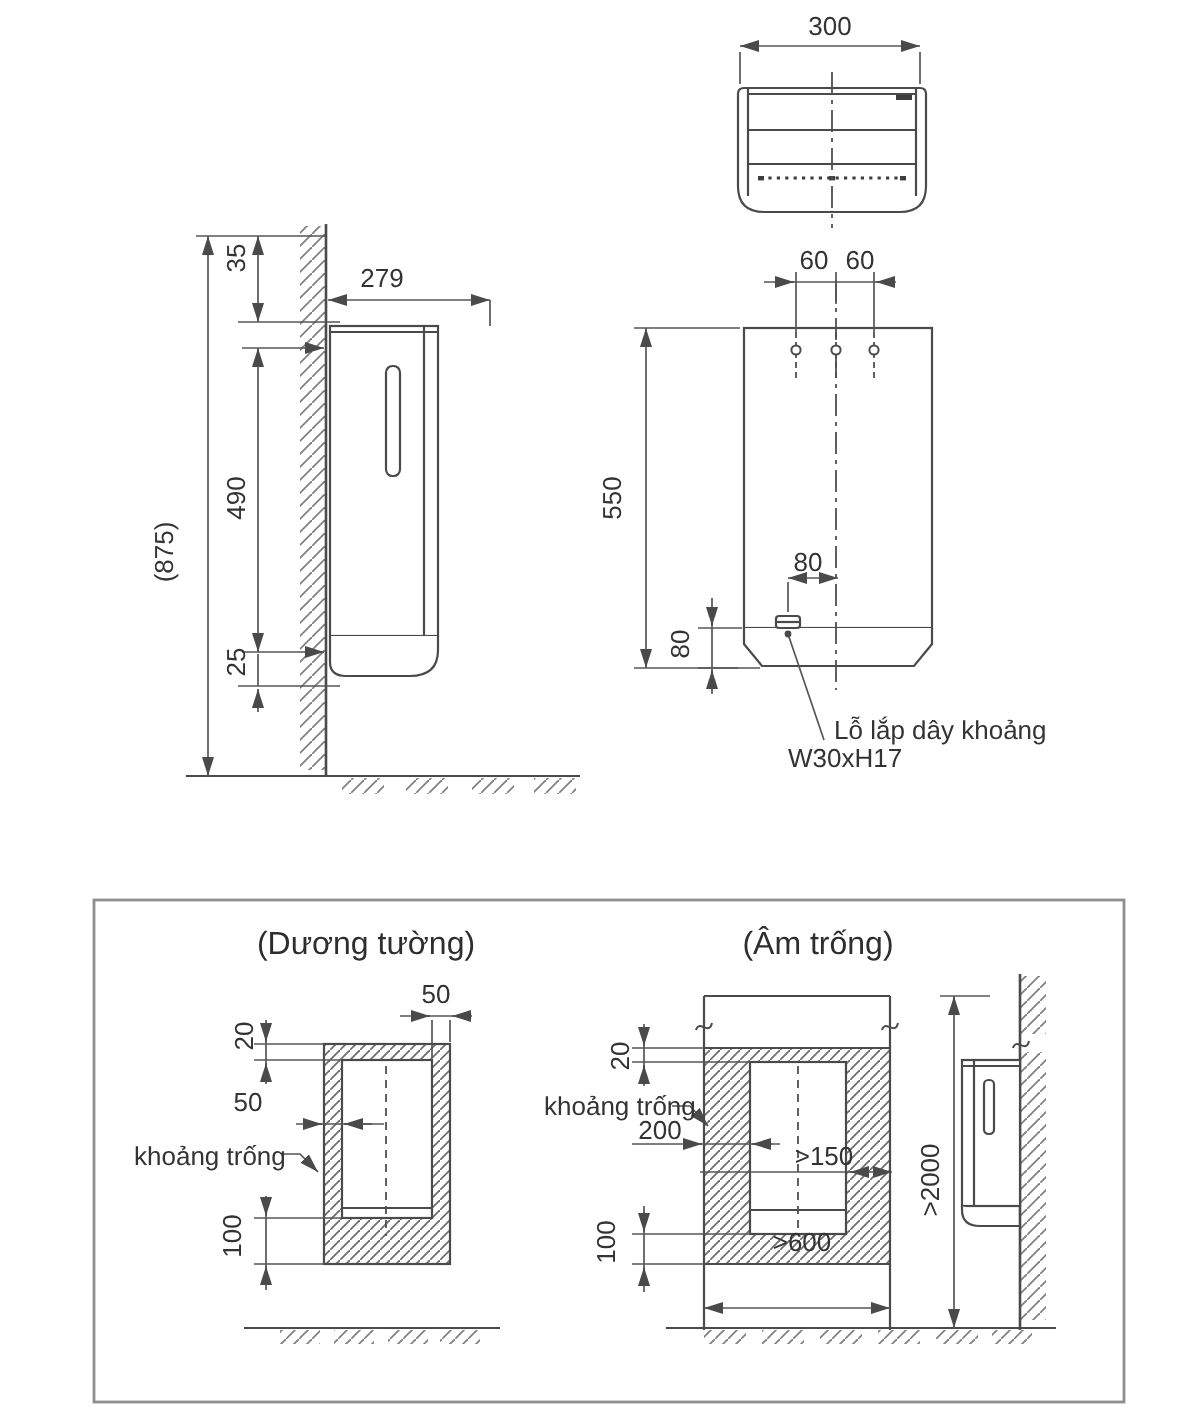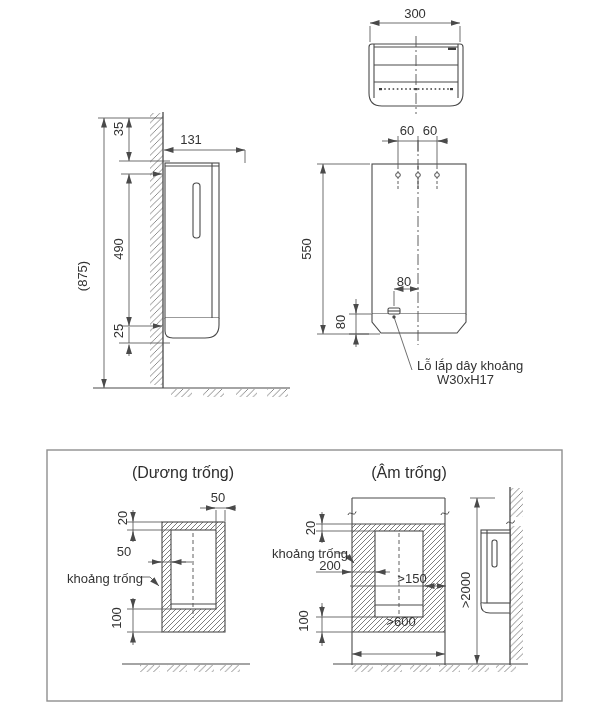--- a/index.html
+++ b/index.html
@@ -213,29 +213,29 @@
 
 
   <div class="lbl" style="left:415px;top:13px">300</div>
 
   <div class="lbl" style="left:407px;top:130px">60</div>
   <div class="lbl" style="left:430px;top:130px">60</div>
   <div class="lbl rot" style="left:306px;top:249px">550</div>
   <div class="lbl" style="left:404px;top:281px">80</div>
   <div class="lbl rot" style="left:340px;top:322px">80</div>
   <div class="lbl anchorL" style="left:417px;top:365px">Lỗ lắp dây khoảng</div>
-  <div class="lbl anchorL" style="left:437px;top:379px">W30xH17</div>
+  <div class="lbl anchorL" style="left:394px;top:379px">W30xH17</div>
 
   <div class="lbl rot" style="left:118px;top:129px">35</div>
-  <div class="lbl" style="left:191px;top:139px">131</div>
+  <div class="lbl" style="left:191px;top:139px">279</div>
   <div class="lbl rot" style="left:118px;top:249px">490</div>
   <div class="lbl rot" style="left:118px;top:331px">25</div>
   <div class="lbl rot" style="left:82px;top:276px">(875)</div>
 
-  <div class="lbl sec" style="left:183px;top:473px">(Dương trống)</div>
+  <div class="lbl sec" style="left:183px;top:473px">(Dương tường)</div>
   <div class="lbl sec" style="left:409px;top:473px">(Âm trống)</div>
 
   <div class="lbl" style="left:218px;top:497px">50</div>
   <div class="lbl rot" style="left:122px;top:518px">20</div>
   <div class="lbl" style="left:124px;top:551px">50</div>
   <div class="lbl anchorL" style="left:67px;top:578px">khoảng trống</div>
   <div class="lbl rot" style="left:116px;top:618px">100</div>
 
   <div class="lbl rot" style="left:310px;top:528px">20</div>
   <div class="lbl anchorL" style="left:272px;top:553px">khoảng trống</div>

